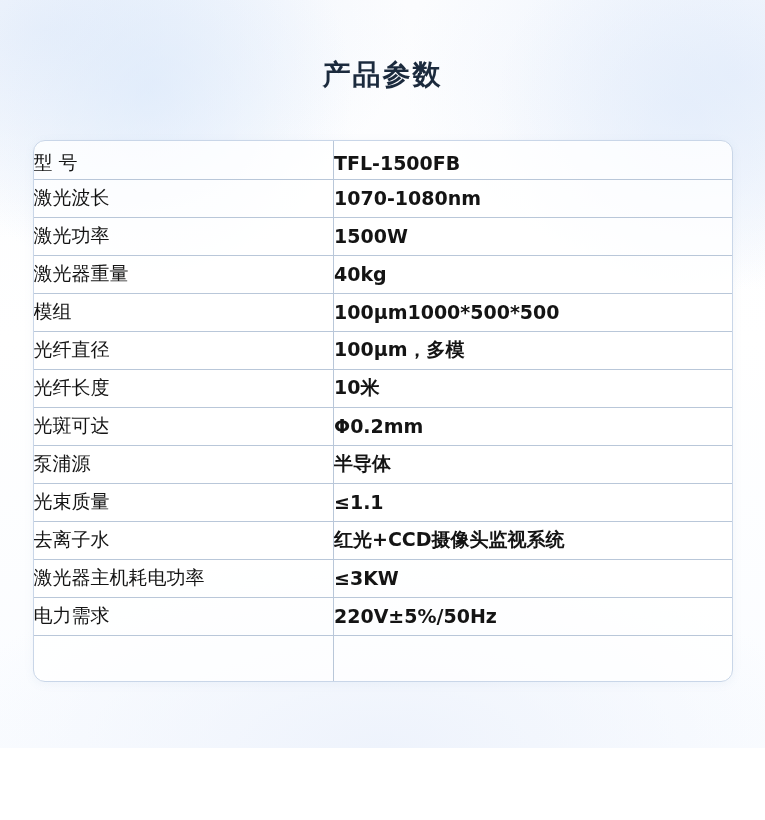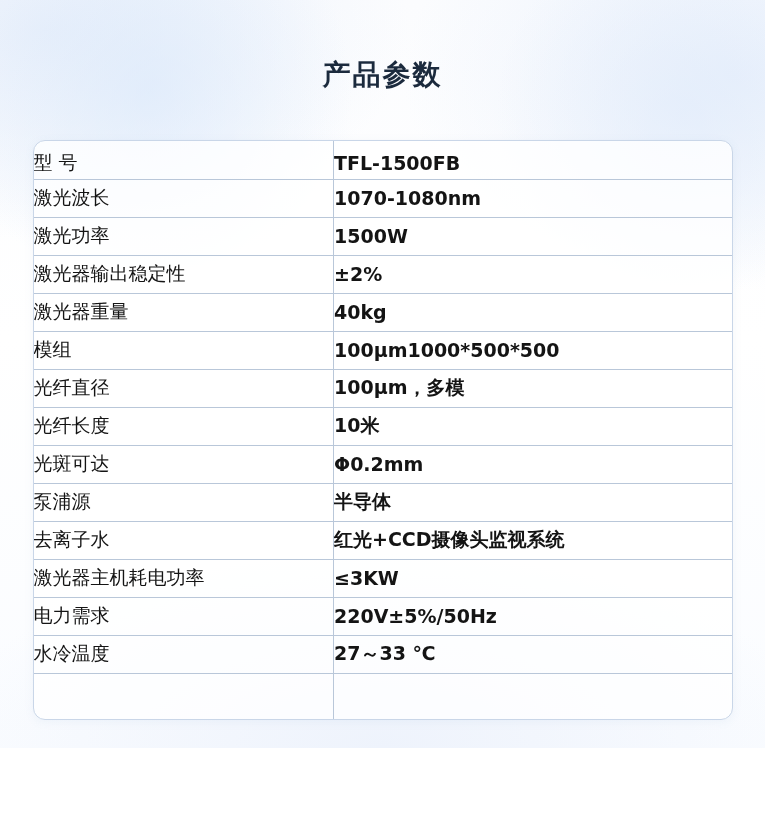--- a/index.html
+++ b/index.html
@@ -139,24 +139,20 @@
         </tr>
         <tr>
           <td class="label">激光波长</td>
           <td class="value">1070-1080nm</td>
         </tr>
         <tr>
           <td class="label">激光功率</td>
           <td class="value">1500W</td>
         </tr>
         <tr>
-          <td class="label">激光器输出稳定性</td>
-          <td class="value">±2%</td>
-        </tr>
-        <tr>
           <td class="label">激光器重量</td>
           <td class="value">40kg</td>
         </tr>
         <tr>
           <td class="label">模组</td>
           <td class="value">100μm1000*500*500</td>
         </tr>
         <tr>
           <td class="label">光纤直径</td>
           <td class="value">100μm，多模</td>
@@ -167,34 +163,34 @@
         </tr>
         <tr>
           <td class="label">光斑可达</td>
           <td class="value">Φ0.2mm</td>
         </tr>
         <tr>
           <td class="label">泵浦源</td>
           <td class="value">半导体</td>
         </tr>
         <tr>
+          <td class="label">光束质量</td>
+          <td class="value">≤1.1</td>
+        </tr>
+        <tr>
           <td class="label">去离子水</td>
           <td class="value">红光+CCD摄像头监视系统</td>
         </tr>
         <tr>
           <td class="label">激光器主机耗电功率</td>
           <td class="value">≤3KW</td>
         </tr>
         <tr>
           <td class="label">电力需求</td>
           <td class="value">220V±5%/50Hz</td>
-        </tr>
-        <tr>
-          <td class="label">水冷温度</td>
-          <td class="value">27～33 ℃</td>
         </tr>
         <tr class="tail">
           <td class="label"></td>
           <td class="value"></td>
         </tr>
       </tbody>
     </table>
   </div>
 
 </div>

